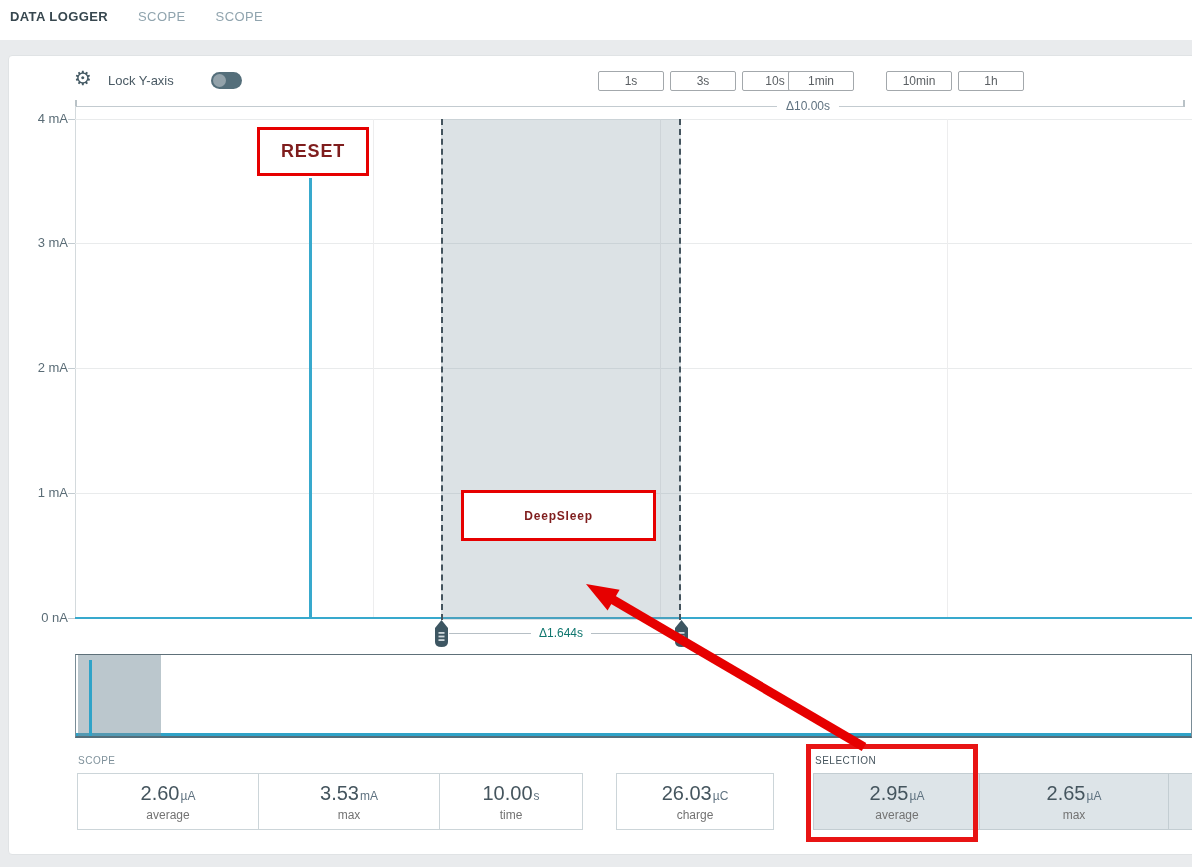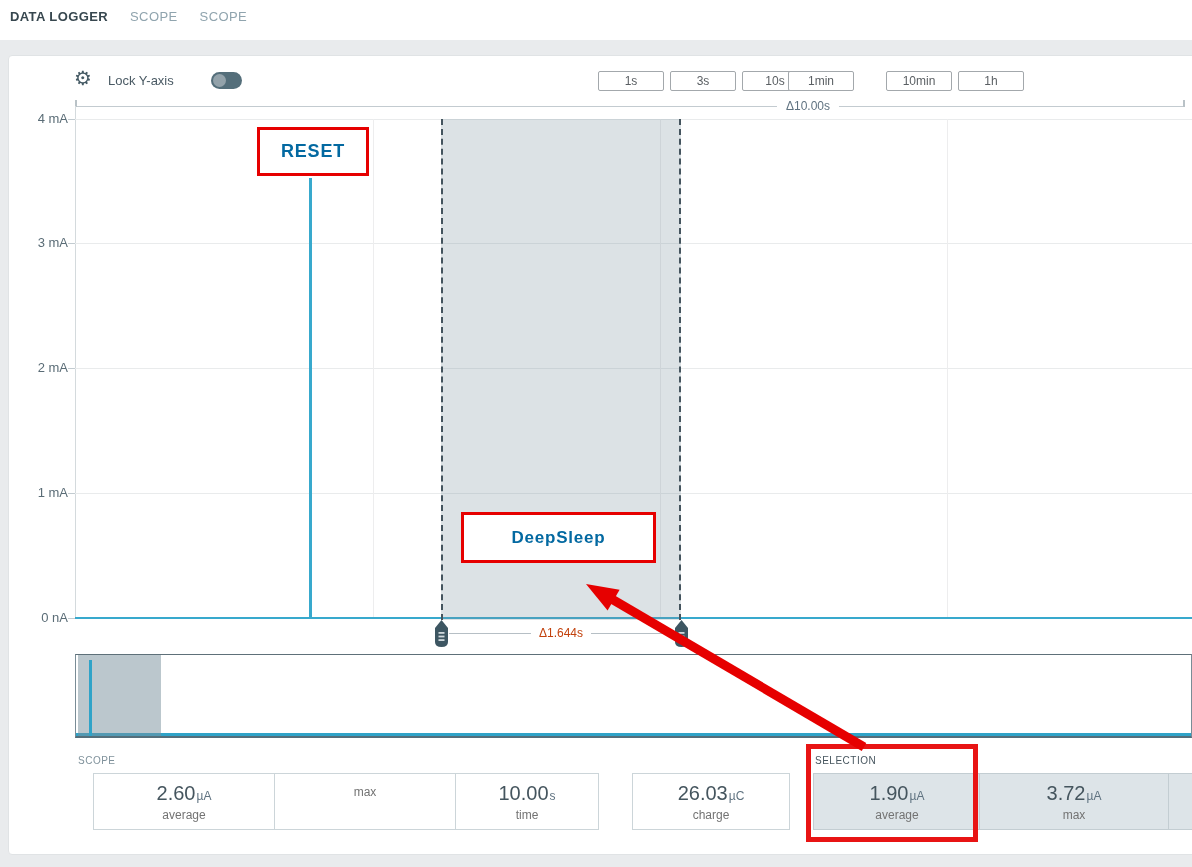--- a/index.html
+++ b/index.html
@@ -1,20 +1,20 @@
 <!DOCTYPE html>
 <html><head>
 <meta charset="utf-8">
 <style>
   html,body{margin:0;padding:0;background:#fff;}
   #app{position:relative;width:1192px;height:867px;overflow:hidden;background:#fff;
        font-family:"Liberation Sans",sans-serif;color:#455a64;}
 
   
-  .nav{position:absolute;left:10px;top:9px;display:flex;gap:22px;align-items:center;justify-content:flex-end;}
+  .nav{position:absolute;left:10px;top:9px;display:flex;gap:30px;align-items:center;justify-content:flex-end;}
   .nav .tab{font-size:13px;letter-spacing:.4px;color:#90a4ae;cursor:pointer;}
   .nav .tab.active{color:#37474f;font-weight:bold;}
 
   
   .underlay{position:absolute;left:0;top:40px;width:1192px;height:827px;background:#e9ebed;}
   .card{position:absolute;left:8px;top:55px;width:1190px;height:798px;background:#fff;
         border:1px solid #e0e3e5;border-radius:4px;}
 
   
   .gear{position:absolute;left:74px;top:66px;font-family:"DejaVu Sans",sans-serif;
@@ -44,44 +44,44 @@
   
   .spike{position:absolute;left:309px;top:178px;width:3px;height:440px;background:#38a9cd;}
   .baseline{position:absolute;left:75px;top:617px;width:1117px;height:2px;background:#38a9cd;}
 
   
   .selection{position:absolute;left:441px;top:119px;width:240px;height:501px;box-sizing:border-box;
              background:rgba(120,144,156,0.26);border-left:2px dashed #44545e;border-right:2px dashed #44545e;}
   .handle{position:absolute;top:620px;width:17px;height:27px;cursor:ew-resize;}
   .sel-ruler{position:absolute;left:449px;top:626px;width:224px;height:14px;display:flex;align-items:center;}
   .sel-ruler .line{flex:1;border-top:1px solid #b6bfc5;}
-  .sel-ruler .lbl{margin:8px 8px;font-size:12px;color:#c2410c;white-space:nowrap;}
-
-  
-  .anno{position:absolute;box-sizing:border-box;background:#fff;border:3px solid #e60000;color:#0369a1;
+  .sel-ruler .lbl{margin:8px 8px;font-size:12px;color:#0f766e;white-space:nowrap;}
+
+  
+  .anno{position:absolute;box-sizing:border-box;background:#fff;border:3px solid #e60000;color:#7f1d1d;
         font-weight:bold;display:flex;align-items:center;justify-content:center;letter-spacing:.8px;}
   .anno.reset{left:257px;top:127px;width:112px;height:49px;font-size:18px;}
-  .anno.deep{left:461px;top:512px;width:195px;height:51px;font-size:17px;}
+  .anno.deep{left:461px;top:490px;width:195px;height:51px;font-size:12px;}
   .redbox{position:absolute;left:806px;top:744px;width:172px;height:98px;box-sizing:border-box;
           border:5px solid #e81414;z-index:20;pointer-events:none;}
   .arrow-svg{position:absolute;left:0;top:0;z-index:30;pointer-events:none;}
 
   
   .minimap{position:absolute;left:75px;top:654px;width:1117px;height:84px;box-sizing:border-box;
            background:#fff;border:1px solid #7a8c96;border-top-color:#5e7079;border-bottom:2px solid #546e7a;}
   .mm-baseline{position:absolute;left:0;right:0;bottom:0;height:3px;background:#2fa3c8;}
   .mm-viewport{position:absolute;left:2px;top:0;bottom:0;width:83px;background:rgba(120,144,156,0.5);cursor:grab;}
   .mm-spike{position:absolute;left:13px;top:5px;bottom:0;width:3px;background:#2fa3c8;}
 
   
   .grp-title{position:absolute;top:755px;font-size:10px;letter-spacing:.5px;}
   .grp-title.win{left:78px;color:#7f919b;}
   .grp-title.sel{left:815px;color:#46555e;z-index:21;}
   .cell{position:absolute;top:773px;height:57px;box-sizing:border-box;text-align:center;padding-top:8px;}
-  .cell.win{background:#fff;border:1px solid #ccd5d9;margin-left:16px;}
+  .cell.win{background:#fff;border:1px solid #ccd5d9;}
   .cell.sel{background:#dde4e8;border:1px solid #c3cdd2;}
   .cell .val{font-size:20px;color:#45555e;}
   .cell .unit{font-size:12px;color:#5f7280;margin-left:1px;}
   .cell .cap{font-size:12px;color:#737373;margin-top:3px;}
 </style>
 </head>
 <body>
 
 <div id="app">
 
@@ -165,38 +165,39 @@
     <div class="mm-viewport"></div>
     <div class="mm-spike"></div>
   </div>
 
   <div class="grp-title win">SCOPE</div>
   <div class="cell win" style="left:77px;width:182px">
     <div><span class="val">2.60</span><span class="unit">µA</span></div>
     <div class="cap">average</div>
   </div>
   <div class="cell win" style="left:258px;width:182px">
+    <div><span class="val">3.53</span><span class="unit">mA</span></div>
     <div class="cap">max</div>
   </div>
   <div class="cell win" style="left:439px;width:144px">
     <div><span class="val">10.00</span><span class="unit">s</span></div>
     <div class="cap">time</div>
   </div>
   <div class="cell win" style="left:616px;width:158px">
     <div><span class="val">26.03</span><span class="unit">µC</span></div>
     <div class="cap">charge</div>
   </div>
 
   <div class="grp-title sel">SELECTION</div>
   <div class="cell sel" style="left:813px;width:168px">
-    <div><span class="val">1.90</span><span class="unit">µA</span></div>
+    <div><span class="val">2.95</span><span class="unit">µA</span></div>
     <div class="cap">average</div>
   </div>
   <div class="cell sel" style="left:979px;width:190px">
-    <div><span class="val">3.72</span><span class="unit">µA</span></div>
+    <div><span class="val">2.65</span><span class="unit">µA</span></div>
     <div class="cap">max</div>
   </div>
   <div class="cell sel" style="left:1168px;width:90px"></div>
 
   <div class="redbox"></div>
   <svg class="arrow-svg" width="1192" height="867">
     <line x1="864" y1="747" x2="610" y2="598" stroke="#e60000" stroke-width="9"></line>
     <polygon points="586,584 619.6,589.7 607.6,610.5" fill="#e60000"></polygon>
   </svg>
 

